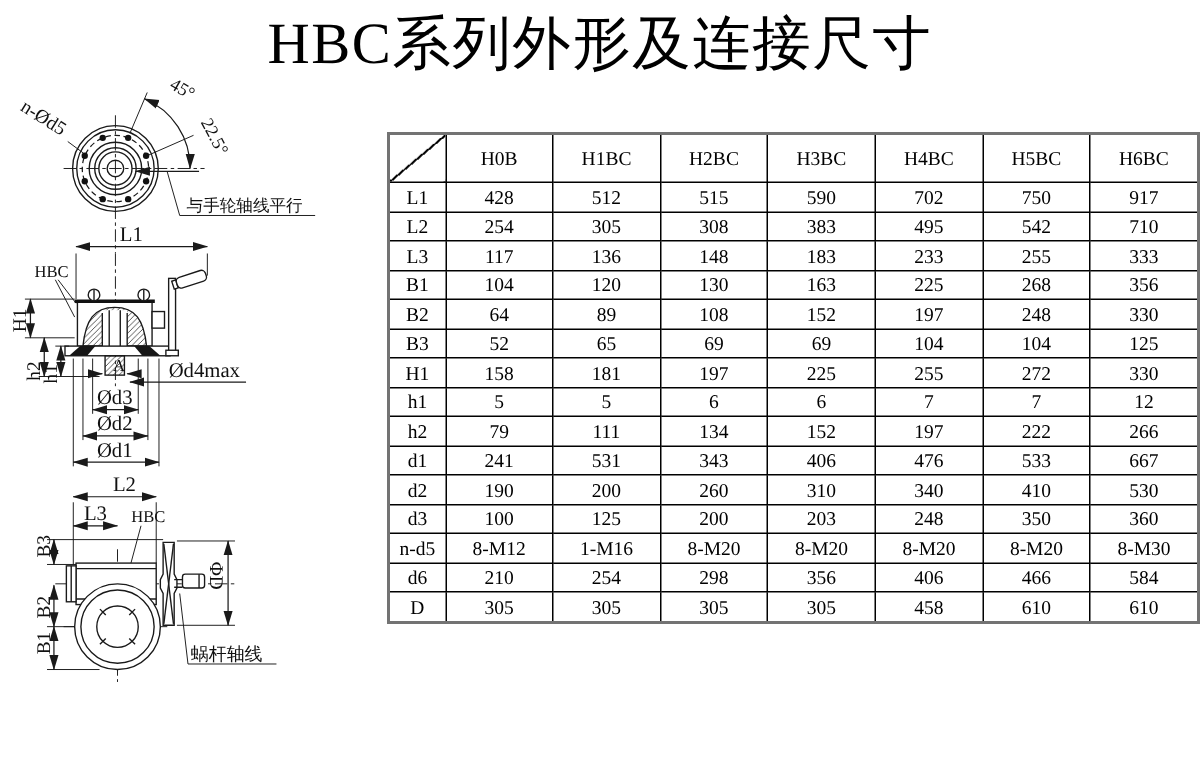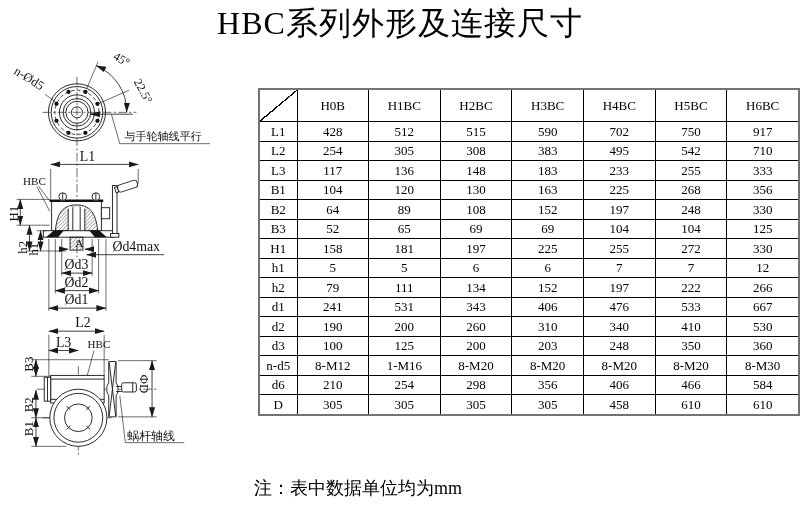--- a/index.html
+++ b/index.html
@@ -1,19 +1,19 @@
 <!DOCTYPE html>
 <html><head>
 <meta charset="utf-8">
 <style>
   html,body{margin:0;padding:0;background:#fff;}
   .page{position:relative;width:800px;height:509px;background:#fff;color:#000;
         font-family:"Liberation Serif",serif;overflow:hidden;}
   .title{position:absolute;top:2px;left:0;width:100%;text-align:center;
-         font-size:32px;font-weight:400;letter-spacing:1px;}
+         font-size:39px;font-weight:400;letter-spacing:1px;}
   .note{position:absolute;left:254px;top:476px;font-size:18px;}
 
   
   .dims{position:absolute;left:258px;top:88px;border-collapse:collapse;
         table-layout:fixed;border:2px solid #737373;}
   .dims th,.dims td{border:1.5px solid #000;text-align:center;vertical-align:middle;
         font-weight:400;font-size:13px;padding:0;line-height:1;}
   .dims thead th{height:31px;}
   .dims tbody th,.dims tbody td{height:18.5px;}
   .dims .lblcol{width:37px;}
@@ -388,15 +388,14 @@
           <td class="datacol">305</td>
           <td class="datacol">305</td>
           <td class="datacol">305</td>
           <td class="datacol">458</td>
           <td class="datacol">610</td>
           <td class="datacol">610</td>
         </tr>
       </tbody>
   </table>
 
-  <div class="note">注：表中数据单位均为mm</div>
 
 </div>
 
 </body></html>

